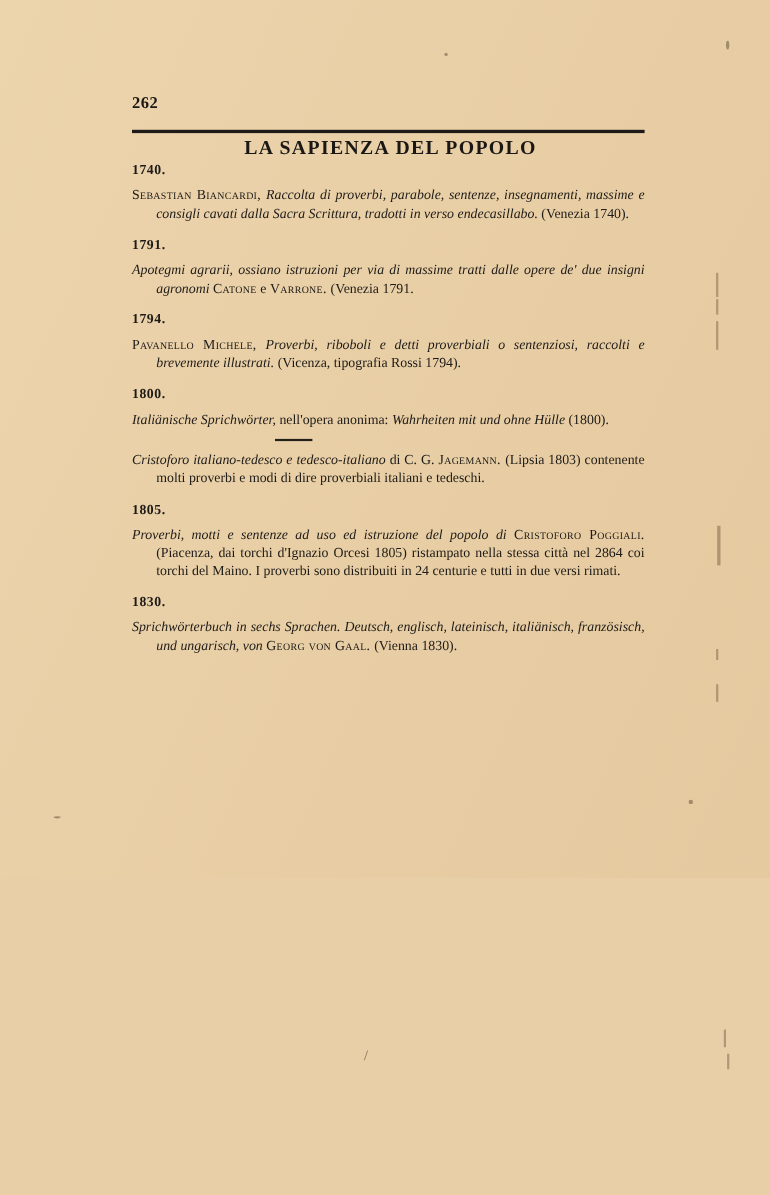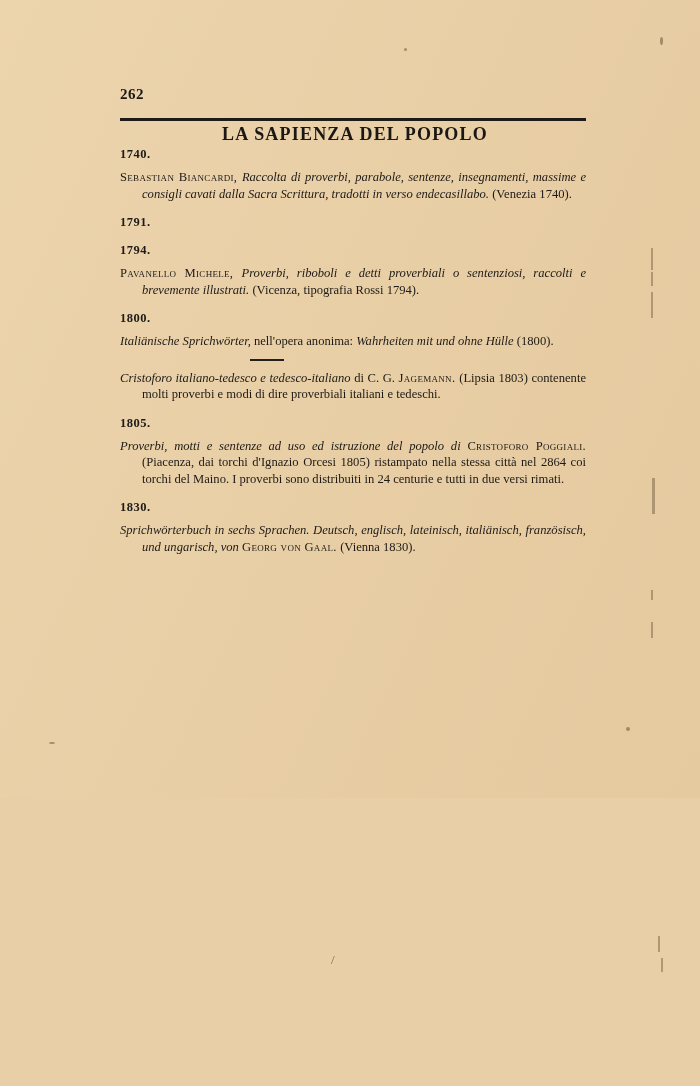--- a/index.html
+++ b/index.html
@@ -123,20 +123,21 @@
     <div class="folio">262</div>
     <div class="running-title">LA SAPIENZA DEL POPOLO</div>
   </div>
 
   <div class="rule"></div>
 
   <div class="content" id="content">
       <div class="year">1740.</div>
       <p class="entry hang"><span class="sc">Sebastian Biancardi, </span><span class="it">Raccolta di proverbi, parabole, sentenze, insegnamenti, massime e consigli cavati dalla Sacra Scrittura, tradotti in verso endecasillabo. </span><span>(Venezia 1740).</span></p>
       <div class="year">1791.</div>
+      <p class="entry hang"><span class="it">Apotegmi agrarii, ossiano istruzioni per via di massime tratti dalle opere de' due insigni agronomi </span><span class="sc">Catone </span><span>e </span><span class="sc">Varrone. </span><span>(Venezia 1791.</span></p>
       <div class="year">1794.</div>
       <p class="entry hang"><span class="sc">Pavanello Michele, </span><span class="it">Proverbi, riboboli e detti proverbiali o sentenziosi, raccolti e brevemente illustrati. </span><span>(Vicenza, tipografia Rossi 1794).</span></p>
       <div class="year">1800.</div>
       <p class="entry hang"><span class="it">Italiänische Sprichwörter, </span><span>nell'opera anonima: </span><span class="it">Wahrheiten mit und ohne Hülle </span><span>(1800).</span></p>
       <div class="divider"></div>
       <p class="entry hang"><span class="it">Cristoforo italiano-tedesco e tedesco-italiano </span><span>di C. G. </span><span class="sc">Jagemann. </span><span>(Lipsia 1803) contenente molti proverbi e modi di dire proverbiali italiani e tedeschi.</span></p>
       <div class="year">1805.</div>
       <p class="entry hang"><span class="it">Proverbi, motti e sentenze ad uso ed istruzione del popolo di </span><span class="sc">Cristoforo Poggiali. </span><span>(Piacenza, dai torchi d'Ignazio Orcesi 1805) ristampato nella stessa città nel 2864 coi torchi del Maino. I proverbi sono distribuiti in 24 centurie e tutti in due versi rimati.</span></p>
       <div class="year">1830.</div>
       <p class="entry hang"><span class="it">Sprichwörterbuch in sechs Sprachen. Deutsch, englisch, lateinisch, italiänisch, französisch, und ungarisch, von </span><span class="sc">Georg von Gaal. </span><span>(Vienna 1830).</span></p>

